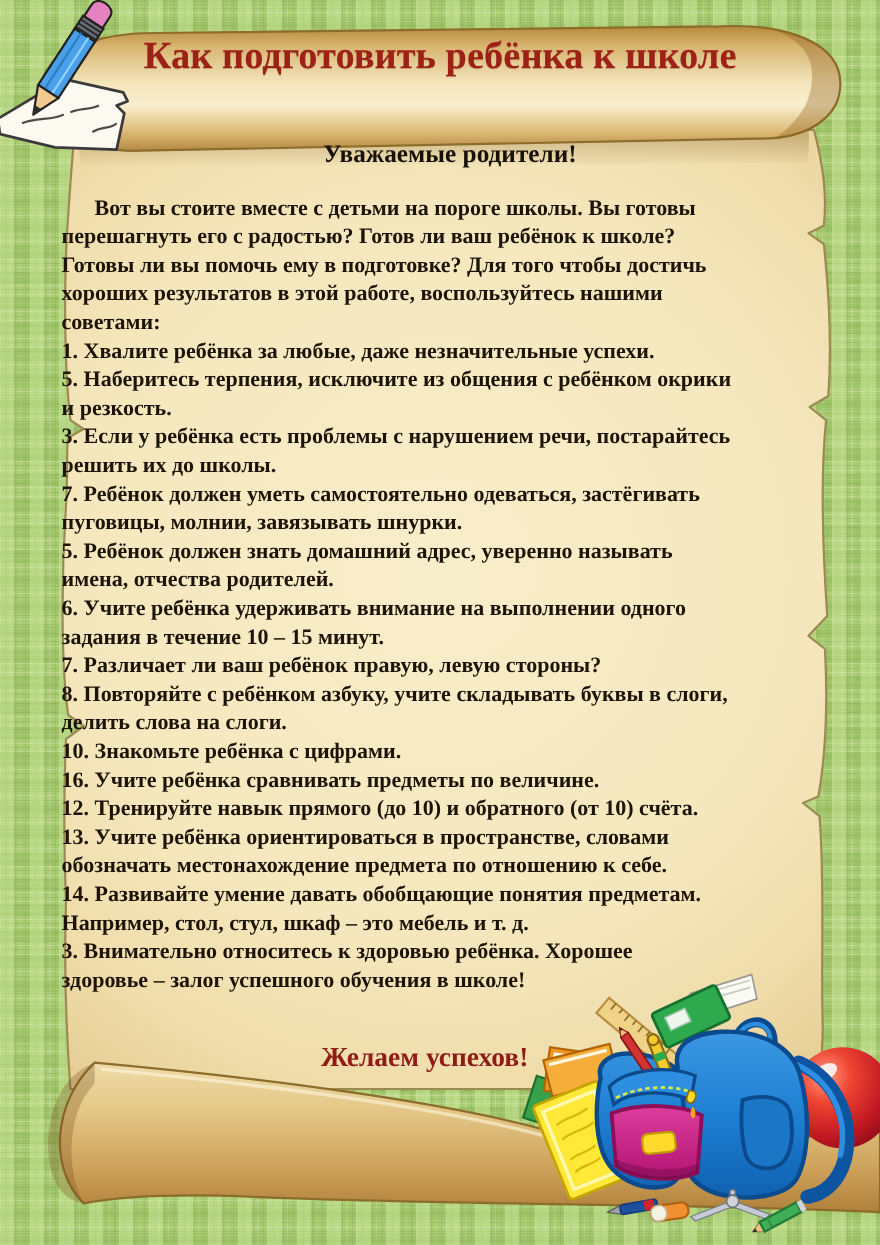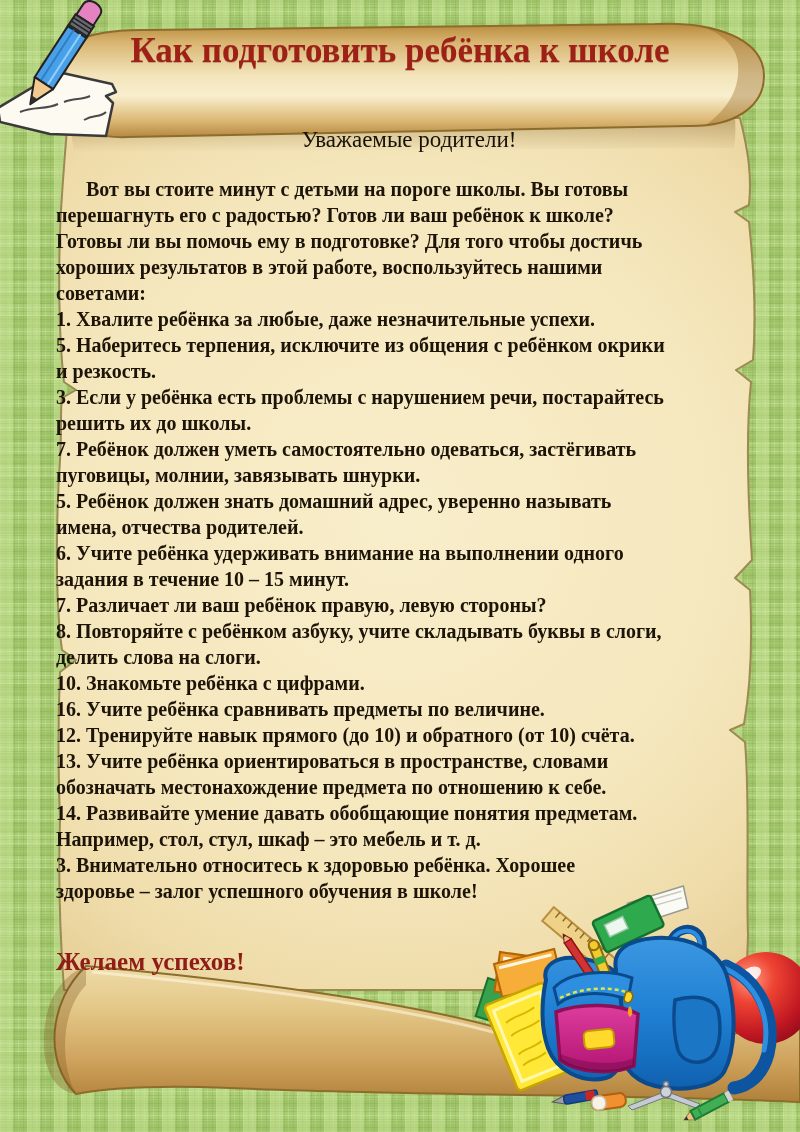--- a/index.html
+++ b/index.html
@@ -14,30 +14,30 @@
     font-family:"Liberation Serif","DejaVu Serif",serif;
   }
   svg.layer{position:absolute;left:0;top:0;}
   .title{
     position:absolute;left:70px;top:31px;width:660px;text-align:center;
     font-size:35px;font-weight:bold;color:#9e2118;line-height:40px;
     text-shadow:0 1px 0 rgba(90,20,10,.25);
   }
   .greeting{
     position:absolute;left:56px;top:127px;width:706px;text-align:center;
-    font-size:23px;font-weight:normal;color:#171107;
+    font-size:23px;font-weight:bold;color:#171107;
   }
   .body{
     position:absolute;left:56px;top:176px;width:706px;
     font-size:20px;font-weight:bold;color:#1d1408;line-height:26px;
   }
   .body p{margin:0;white-space:pre-line;}
   .intro{text-indent:30px;}
   .closing{
-    position:absolute;left:56px;top:948px;width:660px;
+    position:absolute;left:56px;top:948px;width:660px;text-align:center;
     font-size:25px;font-weight:bold;color:#8e1d17;
   }
   .pencil-art{position:absolute;left:-6px;top:-4px;}
   .backpack-art{position:absolute;left:470px;top:878px;}
 </style>
 </head>
 <body>
 
 <div class="stage">
 
@@ -105,21 +105,21 @@
                C 44,1062 48,1002 86,966 Z" fill="url(#gBotRoll)" stroke="#8d6d2c" stroke-width="2"></path>
       <path d="M 86,966 C 56,978 42,1010 44,1048 C 46,1078 60,1092 76,1094
                C 60,1064 60,1012 86,985 Z" fill="rgba(120,80,25,0.30)"></path>
       <path d="M 92,972 C 240,986 420,1008 520,1040" fill="none" stroke="rgba(255,250,230,0.55)" stroke-width="3"></path>
     </g>
   </svg>
 
   <div class="title">Как подготовить ребёнка к школе</div>
   <div class="greeting">Уважаемые родители!</div>
   <div class="body">
-    <p class="intro">Вот вы стоите минут с детьми на пороге школы. Вы готовы
+    <p class="intro">Вот вы стоите вместе с детьми на пороге школы. Вы готовы
 перешагнуть его с радостью? Готов ли ваш ребёнок к школе?
 Готовы ли вы помочь ему в подготовке? Для того чтобы достичь
 хороших результатов в этой работе, воспользуйтесь нашими
 советами:</p>
     <div>
         <p class="tip">1. Хвалите ребёнка за любые, даже незначительные успехи.</p>
         <p class="tip">5. Наберитесь терпения, исключите из общения с ребёнком окрики
 и резкость.</p>
         <p class="tip">3. Если у ребёнка есть проблемы с нарушением речи, постарайтесь
 решить их до школы.</p>

